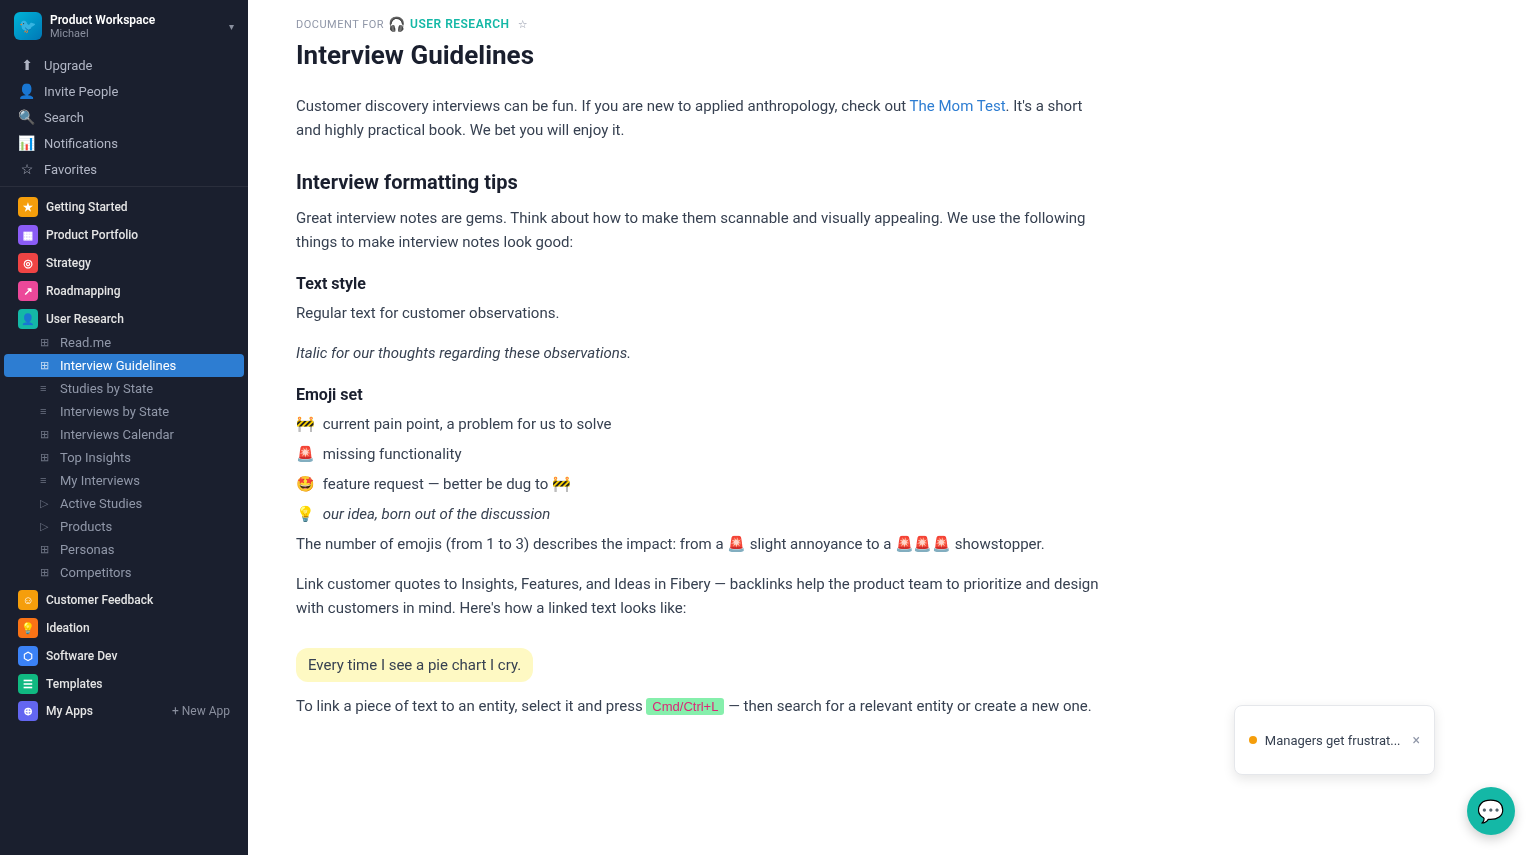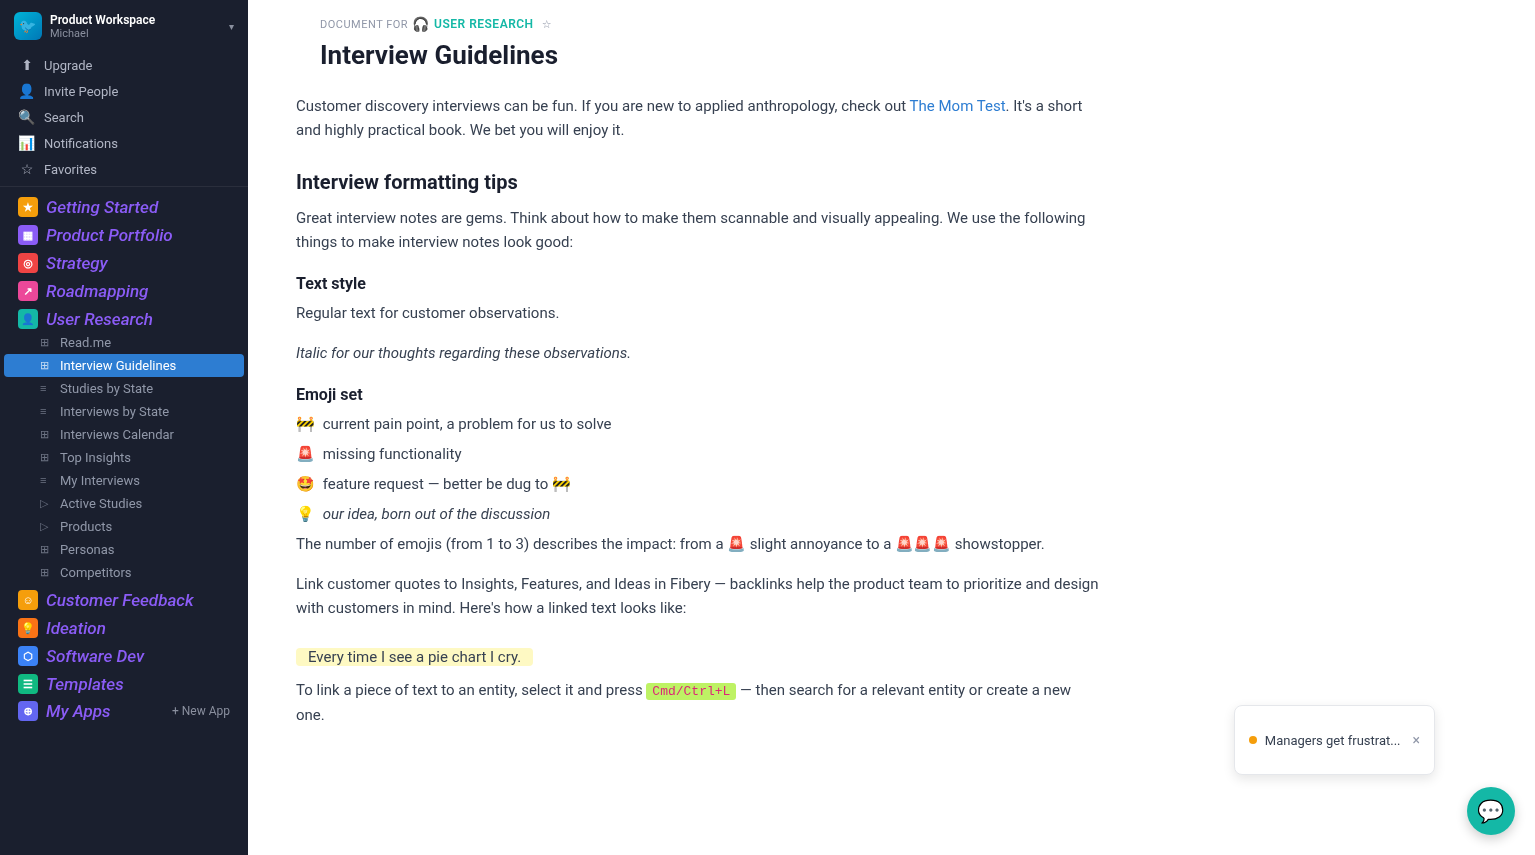--- a/index.html
+++ b/index.html
@@ -72,21 +72,21 @@
     .icon-product-portfolio { background: #8b5cf6; }
     .icon-strategy { background: #ef4444; }
     .icon-roadmapping { background: #ec4899; }
     .icon-user-research { background: #14b8a6; }
     .icon-customer-feedback { background: #f59e0b; }
     .icon-ideation { background: #f97316; }
     .icon-software-dev { background: #3b82f6; }
     .icon-templates { background: #10b981; }
     .icon-my-apps { background: #6366f1; }
 
-    .section-label { color: #8b5cf6; font-size: 17px; font-weight: 500; flex: 1; font-style: italic; }
+    .section-label { color: #e5e5e5; font-size: 12px; font-weight: 500; flex: 1; }
 
     .sub-items { padding-left: 0; }
     .sub-item {
       display: flex;
       align-items: center;
       padding: 4px 14px 4px 36px;
       gap: 6px;
       cursor: pointer;
       color: #9097a8;
       font-size: 13px;
@@ -100,21 +100,21 @@
 
     
     .main-content {
       flex: 1;
       overflow-y: auto;
       background: #fff;
       position: relative;
     }
 
     .doc-header {
-      padding: 16px 72px 0;
+      padding: 16px 48px 0;
       position: sticky;
       top: 0;
       background: #fff;
       z-index: 10;
     }
 
     .doc-breadcrumb {
       display: flex;
       align-items: center;
       gap: 4px;
@@ -190,34 +190,34 @@
       color: #374151;
       line-height: 1.6;
       margin-bottom: 6px;
     }
     .emoji-line .emoji { flex-shrink: 0; }
     .emoji-line .italic-item { font-style: italic; }
 
     .highlighted-quote {
       background: #fef9c3;
       border-left: none;
-      padding: 0 12px;
+      padding: 8px 12px;
       margin: 12px 0;
       font-size: 15px;
       color: #374151;
-      border-radius: 4px;
+      border-radius: 12px;
       display: inline-block;
     }
 
     .inline-code {
-      background: #bef264;
+      background: #86efac;
       color: #db2777;
       padding: 1px 6px;
       border-radius: 3px;
-      font-family: Liberation Mono, monospace;
+      font-family: Liberation Sans, sans-serif;
       font-size: 13px;
     }
 
     .options-menu {
       position: absolute;
       top: 16px;
       right: 24px;
       color: #14b8a6;
       cursor: pointer;
       font-size: 20px;

